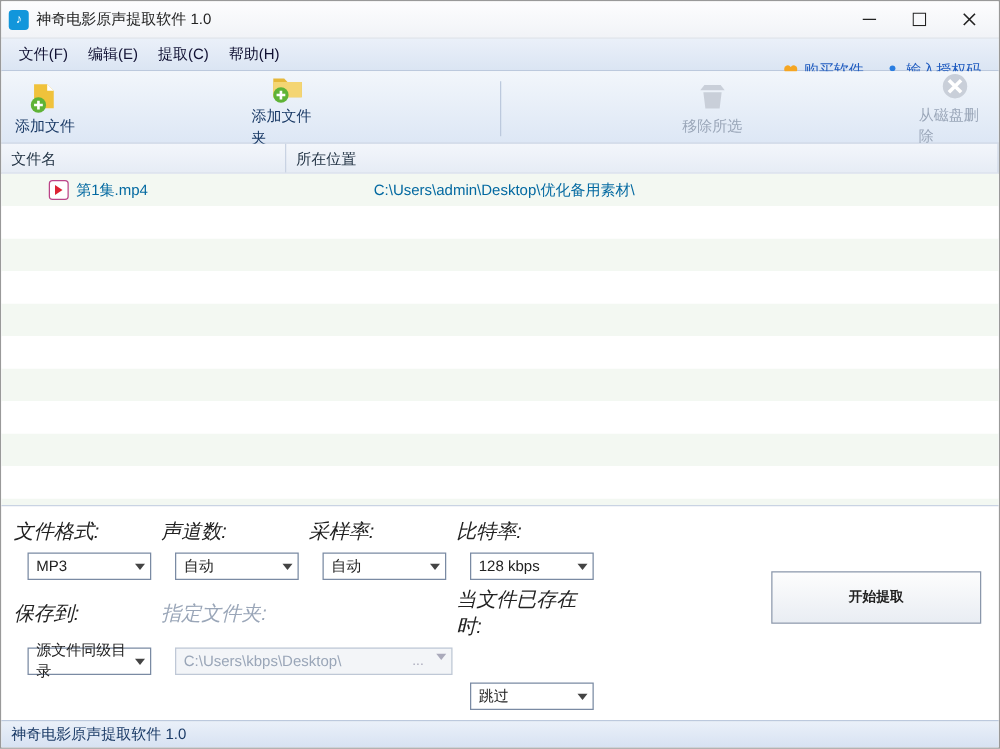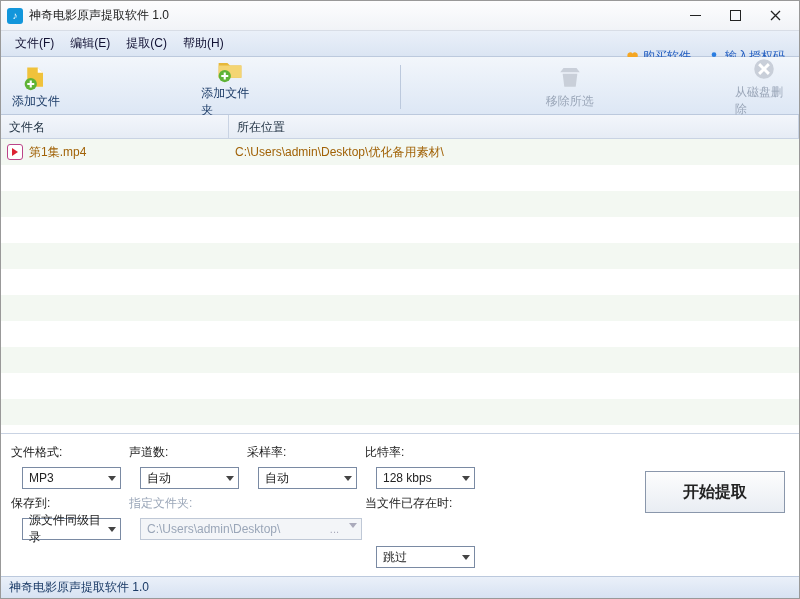--- a/index.html
+++ b/index.html
@@ -27,33 +27,33 @@
 
 .thead { height: 24px; background: linear-gradient(#f3f6fb,#e6ecf5); display: flex; border-bottom: 1px solid #c9d3e3; }
 .thead .col { padding: 4px 8px; color: #234; border-right: 1px solid #c9d3e3; }
 .col-name { width: 228px; }
 .col-loc { flex: 1; }
 
 .tbody { flex: 1; background: #fff; overflow: hidden; }
 .row { height: 26px; display: flex; align-items: center; }
 .row:nth-child(odd) { background: #f3f8f2; }
 .row:nth-child(even) { background: #fff; }
-.cell { padding: 0 6px; overflow: hidden; white-space: nowrap; text-overflow: ellipsis; color: #a16207; }
+.cell { padding: 0 6px; overflow: hidden; white-space: nowrap; text-overflow: ellipsis; color: #0369a1; margin-left: 32px; }
 .cell-name { width: 228px; display: flex; align-items: center; gap: 6px; }
 .fileicon { width: 16px; height: 16px; border: 1px solid #b48; border-radius: 3px; display:flex; align-items:center; justify-content:center; background:#fff;}
 .fileicon::after{content:"";width:0;height:0;border-left:6px solid #d23; border-top:4px solid transparent;border-bottom:4px solid transparent;}
 
 .settings { border-top: 1px solid #c9d3e3; background: #fff; padding: 10px 8px 8px; display: grid; grid-template-columns: 112px 112px 112px 112px 1fr; column-gap: 6px; row-gap: 6px; align-items: center; }
-.slabel { color: #222; font-size: 12px; padding-left: 2px;}
+.slabel { color: #222; font-size: 16px; padding-left: 2px; font-style: italic;}
 .combo { height: 22px; border: 1px solid #7a8aa3; background: #fff; display: flex; align-items: center; padding: 0 4px 0 6px; color: #222; cursor: pointer; justify-content: space-between; margin-left: 13px; }
 .combo.disabled { color: #9aa6b8; border-color:#bfc8d6; background:#f3f5f8;}
 .combo .arr { border-left: 4px solid transparent; border-right: 4px solid transparent; border-top: 5px solid #444; margin-left: 6px; }
 .combo.disabled .arr{border-top-color:#aab;}
 .wide { grid-column: 2 / span 3; width: 222px;}
-.startbtn { grid-row: 1 / span 4; grid-column: 5; justify-self: end; align-self: center; width: 140px; height: 42px; border: 1px solid #8a97ab; background: linear-gradient(#fdfdfd,#e9edf3); display: flex; align-items: center; justify-content: center; font-size: 16px; font-weight: bold; color: #222; cursor: pointer; margin-right:6px;}
+.startbtn { grid-row: 1 / span 4; grid-column: 5; justify-self: end; align-self: center; width: 168px; height: 42px; border: 1px solid #8a97ab; background: linear-gradient(#fdfdfd,#e9edf3); display: flex; align-items: center; justify-content: center; font-size: 11px; font-weight: bold; color: #222; cursor: pointer; margin-right:6px;}
 
 .statusbar { height: 22px; background: linear-gradient(#eaf0f9,#d7e2f2); border-top: 1px solid #bcc9dd; display: flex; align-items: center; padding: 0 8px; color: #1a3a66; }
 </style>
 </head>
 <body>
 
 <div class="titlebar">
   <div class="logo">♪</div>
   <div class="title">神奇电影原声提取软件 1.0</div>
   <div class="winbtn">
@@ -192,21 +192,21 @@
   <div class="slabel">保存到:</div>
   <div class="slabel" style="color:#9aa6b8">指定文件夹:</div>
   <div></div>
   <div class="slabel">当文件已存在时:</div>
 
   <div class="combo">
       <span>源文件同级目录</span>
       <span class="arr"></span>
     </div>
   <div class="combo disabled wide">
-      <span>C:\Users\admin\Desktop\</span>
+      <span>C:\Users\kbps\Desktop\</span>
       <span style="display:flex;gap:4px">
         <span style="font-size:11px;color:#aab">...</span>
         <span class="arr"></span>
       </span>
     </div>
   <div class="combo" style="grid-column:4">
       <span>跳过</span>
       <span class="arr"></span>
     </div>
 </div>

